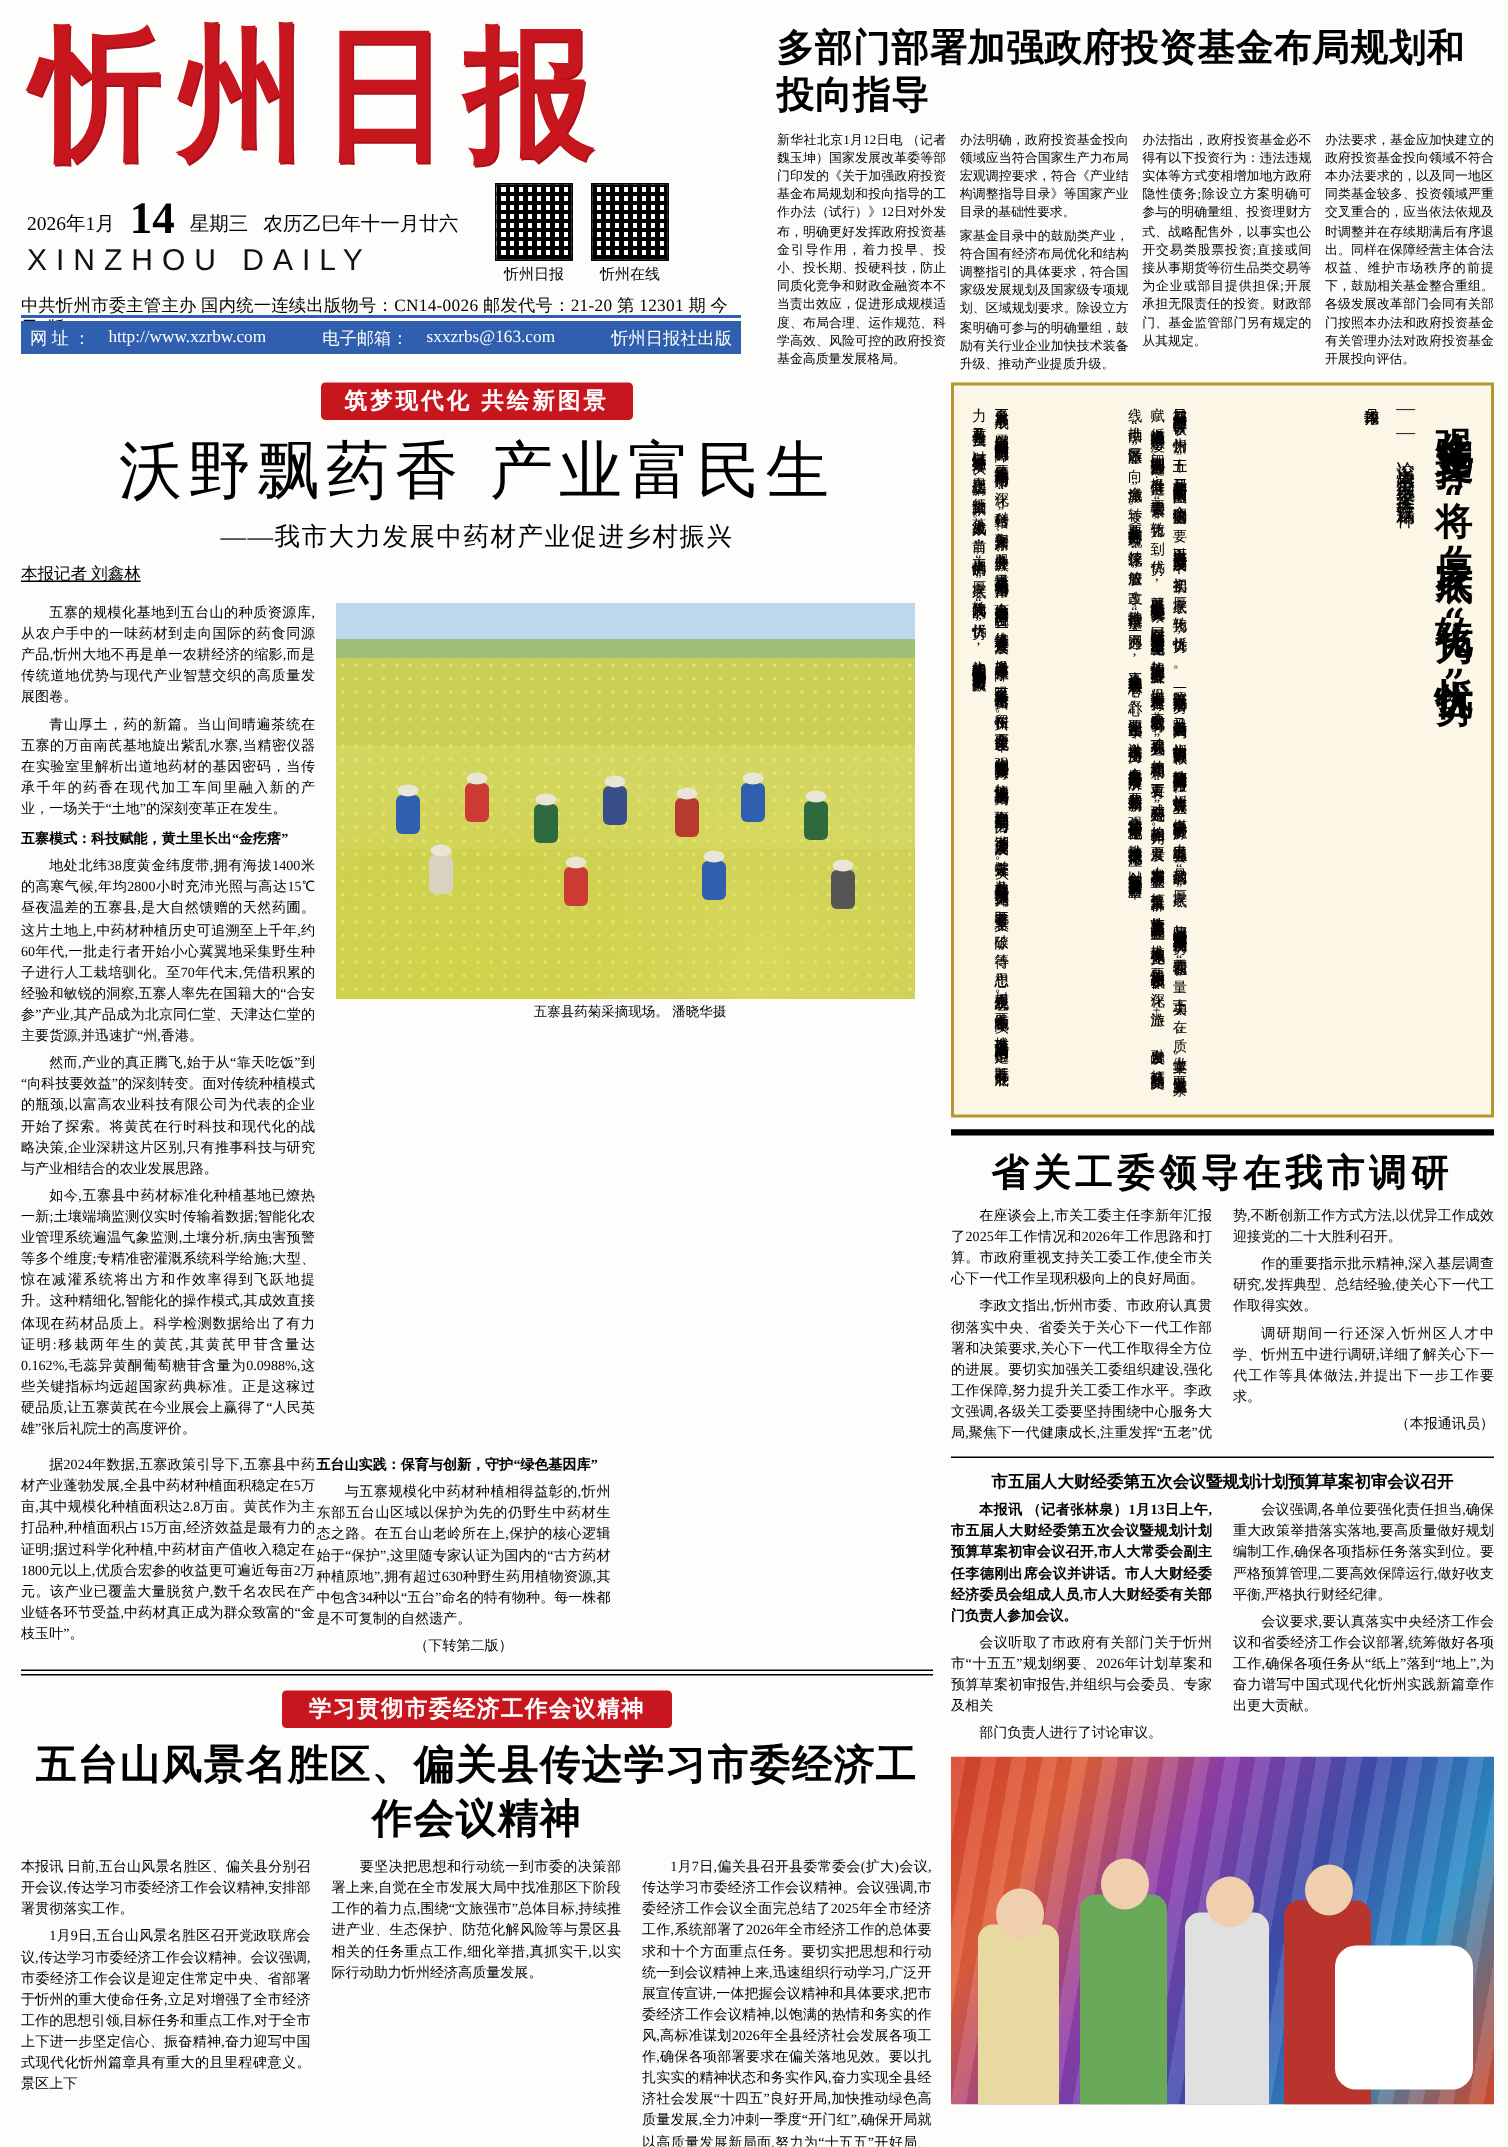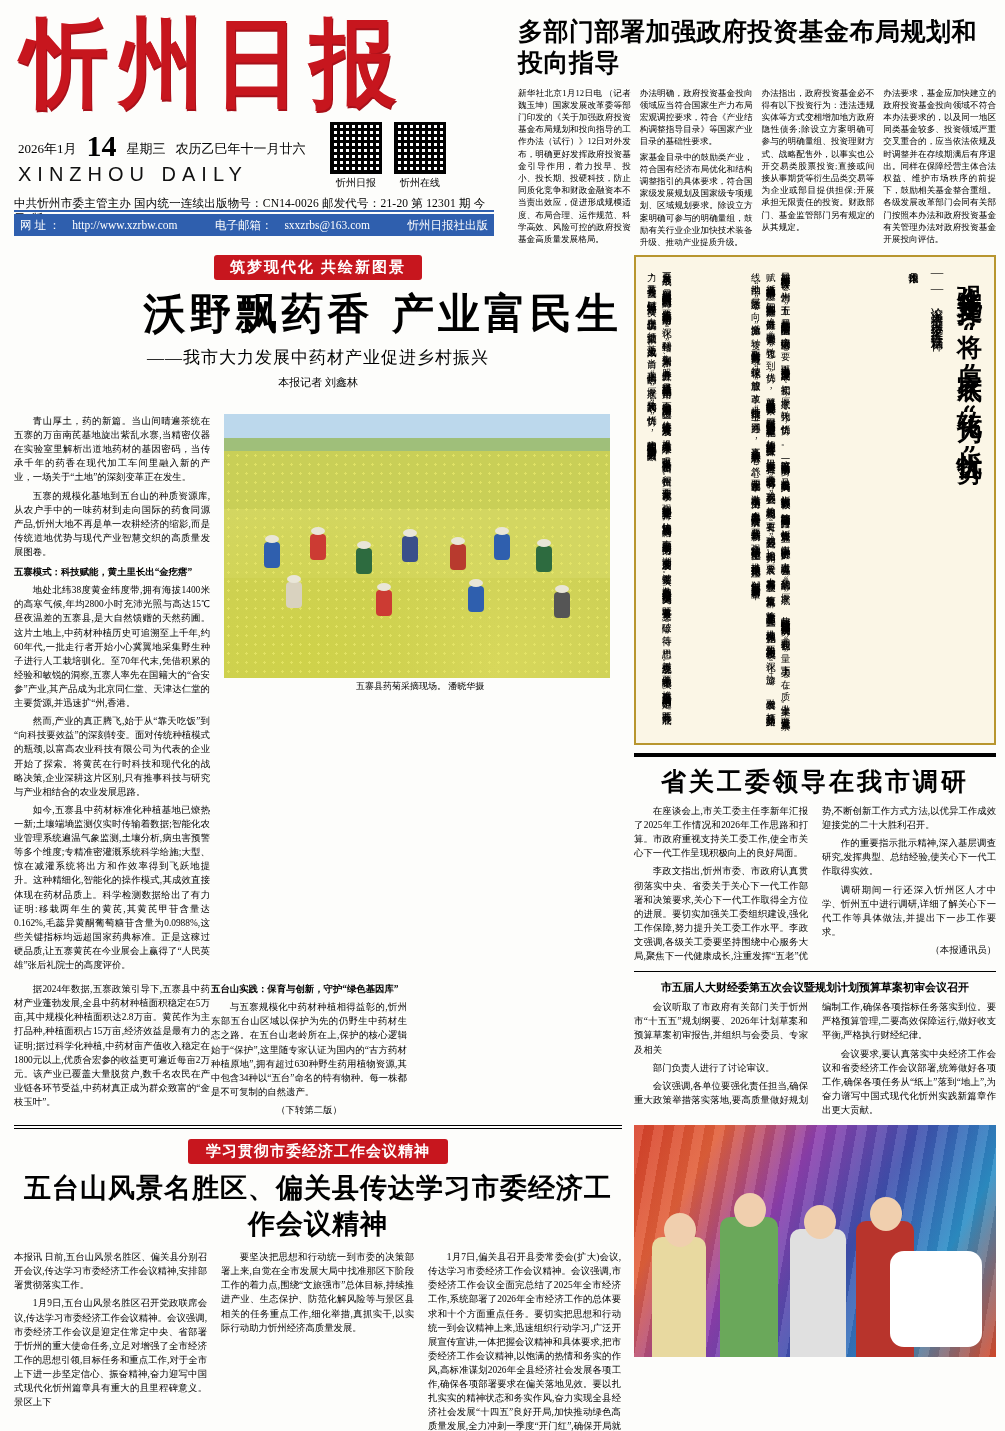--- a/index.html
+++ b/index.html
@@ -51,25 +51,25 @@
   .main-left{position:absolute;left:14px;top:255px;width:608px;}
   .main-right{position:absolute;left:634px;top:255px;width:362px;}
 
   .banner{
     display:inline-block;background:#c7161e;color:#fff;font-weight:bold;
     font-size:15px;padding:3px 16px;border-radius:3px;letter-spacing:2px;
     font-family:"Liberation Sans",sans-serif;
   }
   .banner-wrap{text-align:center;margin-bottom:6px;}
   .headline{
-    font-family:"DejaVu Serif",serif;font-weight:bold;text-align:right;
+    font-family:"DejaVu Serif",serif;font-weight:normal;text-align:center;
     font-size:42px;letter-spacing:4px;margin:4px 0 2px 0;
   }
   .subhead{text-align:center;font-size:17px;margin:4px 0 6px 0;letter-spacing:1px;}
-  .byline{text-align:center;font-size:11px;margin-bottom:24px;}
+  .byline{text-align:left;font-size:11px;margin-bottom:12px;text-decoration:underline;}
   .sec-title{font-weight:bold;text-indent:0;}
   .photo-box{position:relative;width:386px;height:264px;overflow:hidden;border:0;}
   .cap{font-size:9px;text-align:center;margin-top:2px;}
 
   
   .field{
     position:absolute;inset:0;
     background:
       radial-gradient(ellipse at 20% 92%,#cfd24a 0%,transparent 46%),
       radial-gradient(ellipse at 70% 96%,#d8d85c 0%,transparent 40%),
@@ -184,22 +184,22 @@
     <div class="banner-wrap">
       <span class="banner">筑梦现代化 共绘新图景</span>
     </div>
 
     <div class="headline">沃野飘药香 产业富民生</div>
     <div class="subhead">——我市大力发展中药材产业促进乡村振兴</div>
     <div class="byline">本报记者 刘鑫林</div>
 
     <div style="display:flex;gap:14px;">
       <div style="width:196px;font-size:9.4px;line-height:1.5;text-align:justify;">
+        <p style="text-indent:2em;margin:0 0 4px;">五寨的规模化基地到五台山的种质资源库,从农户手中的一味药材到走向国际的药食同源产品,忻州大地不再是单一农耕经济的缩影,而是传统道地优势与现代产业智慧交织的高质量发展图卷。</p>
         <p style="text-indent:2em;margin:0 0 4px;">青山厚土，药的新篇。当山间晴遍茶统在五寨的万亩南芪基地旋出紫乱水寨,当精密仪器在实验室里解析出道地药材的基因密码，当传承千年的药香在现代加工车间里融入新的产业，一场关于“土地”的深刻变革正在发生。</p>
-        <p style="text-indent:2em;margin:0 0 4px;">五寨的规模化基地到五台山的种质资源库,从农户手中的一味药材到走向国际的药食同源产品,忻州大地不再是单一农耕经济的缩影,而是传统道地优势与现代产业智慧交织的高质量发展图卷。</p>
         <p class="sec-title" style="margin:6px 0 4px;">五寨模式：科技赋能，黄土里长出“金疙瘩”</p>
         <p style="text-indent:2em;margin:0 0 4px;">地处北纬38度黄金纬度带,拥有海拔1400米的高寒气候,年均2800小时充沛光照与高达15℃昼夜温差的五寨县,是大自然馈赠的天然药圃。这片土地上,中药材种植历史可追溯至上千年,约60年代,一批走行者开始小心冀翼地采集野生种子进行人工栽培驯化。至70年代末,凭借积累的经验和敏锐的洞察,五寨人率先在国籍大的“合安参”产业,其产品成为北京同仁堂、天津达仁堂的主要货源,并迅速扩“州,香港。</p>
         <p style="text-indent:2em;margin:0 0 4px;">然而,产业的真正腾飞,始于从“靠天吃饭”到“向科技要效益”的深刻转变。面对传统种植模式的瓶颈,以富高农业科技有限公司为代表的企业开始了探索。将黄芪在行时科技和现代化的战略决策,企业深耕这片区别,只有推事科技与研究与产业相结合的农业发展思路。</p>
         <p style="text-indent:2em;margin:0 0 4px;">如今,五寨县中药材标准化种植基地已燎热一新;土壤端墒监测仪实时传输着数据;智能化农业管理系统遍温气象监测,土壤分析,病虫害预警等多个维度;专精准密灌溉系统科学给施;大型、惊在减灌系统将出方和作效率得到飞跃地提升。这种精细化,智能化的操作模式,其成效直接体现在药材品质上。科学检测数据给出了有力证明:移栽两年生的黄芪,其黄芪甲苷含量达0.162%,毛蕊异黄酮葡萄糖苷含量为0.0988%,这些关键指标均远超国家药典标准。正是这稼过硬品质,让五寨黄芪在今业展会上赢得了“人民英雄”张后礼院士的高度评价。</p>
       </div>
 
       <div style="width:392px;">
         <div class="photo-box">
           <div class="field"></div>
           <div class="worker" style="left:40px;top:128px;background:#2f5fae;"></div>
@@ -282,20 +282,21 @@
       <p>李政文指出,忻州市委、市政府认真贯彻落实中央、省委关于关心下一代工作部署和决策要求,关心下一代工作取得全方位的进展。要切实加强关工委组织建设,强化工作保障,努力提升关工委工作水平。李政文强调,各级关工委要坚持围绕中心服务大局,聚焦下一代健康成长,注重发挥“五老”优势,不断创新工作方式方法,以优异工作成效迎接党的二十大胜利召开。</p>
       <p>作的重要指示批示精神,深入基层调查研究,发挥典型、总结经验,使关心下一代工作取得实效。</p>
       <p>调研期间一行还深入忻州区人才中学、忻州五中进行调研,详细了解关心下一代工作等具体做法,并提出下一步工作要求。</p>
       <p style="text-indent:0;text-align:right;">                        （本报通讯员）</p>
     </div>
 
     <div class="hline"></div>
 
     <div class="rtitle-sm">市五届人大财经委第五次会议暨规划计划预算草案初审会议召开</div>
     <div class="two-col">
+      <p class="lead">本报讯  （记者张林泉）1月13日上午,市五届人大财经委第五次会议暨规划计划预算草案初审会议召开,市人大常委会副主任李德刚出席会议并讲话。市人大财经委经济委员会组成人员,市人大财经委有关部门负责人参加会议。</p>
       <p>会议听取了市政府有关部门关于忻州市“十五五”规划纲要、2026年计划草案和预算草案初审报告,并组织与会委员、专家及相关</p>
       <p>部门负责人进行了讨论审议。</p>
       <p>会议强调,各单位要强化责任担当,确保重大政策举措落实落地,要高质量做好规划编制工作,确保各项指标任务落实到位。要严格预算管理,二要高效保障运行,做好收支平衡,严格执行财经纪律。</p>
       <p>会议要求,要认真落实中央经济工作会议和省委经济工作会议部署,统筹做好各项工作,确保各项任务从“纸上”落到“地上”,为奋力谱写中国式现代化忻州实践新篇章作出更大贡献。</p>
     </div>
 
     <div style="margin-top:8px;">
       <div class="bphoto">
         <div class="stage"></div>
         <div class="kid" style="left:18px;width:54px;height:120px;background:#e8d9a0;"></div>

